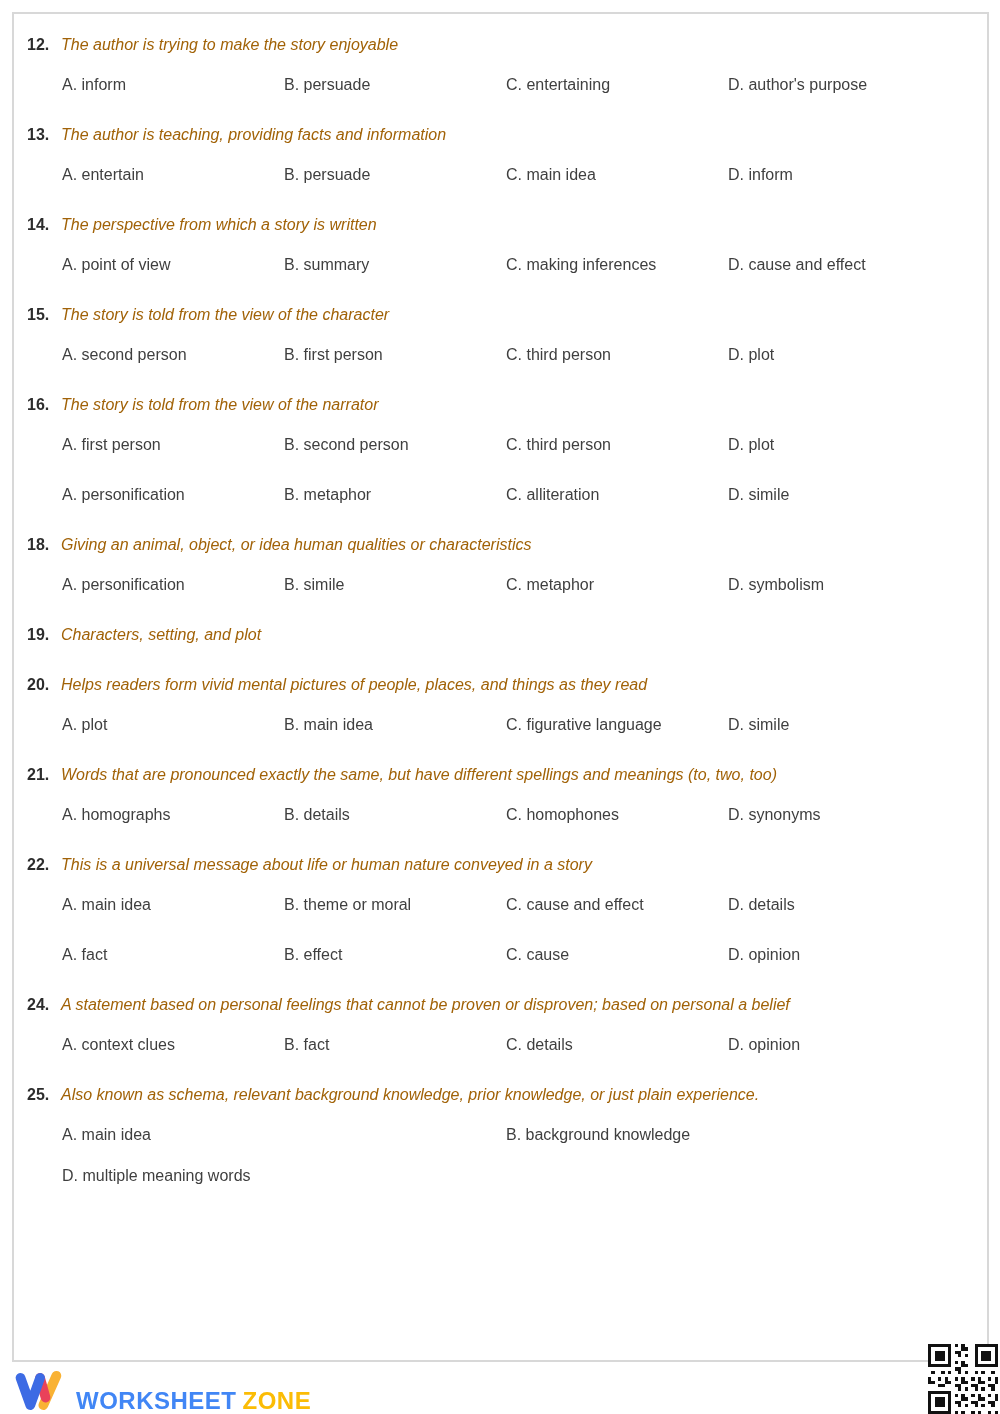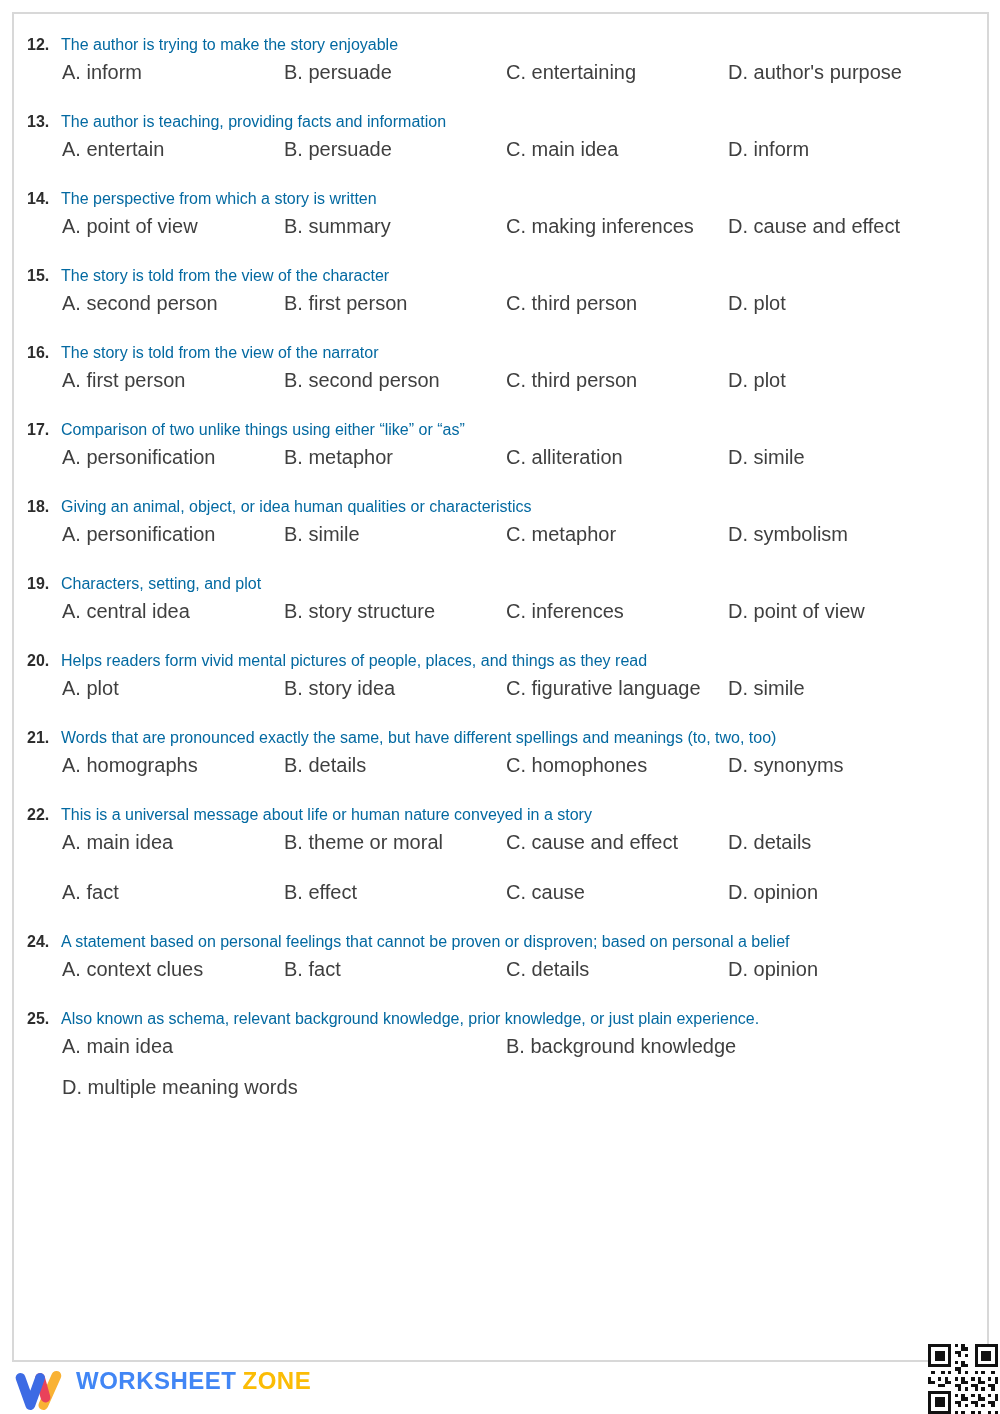--- a/index.html
+++ b/index.html
@@ -12,30 +12,30 @@
     position:absolute;left:12px;top:12px;width:977px;height:1350px;
     border:2px solid #d8d8d8;box-sizing:border-box;background:#ffffff;
   }
   .quiz{
     position:absolute;left:12px;top:12px;width:977px;box-sizing:border-box;
     padding:22px 18px 0 15px;color:#3a3a3a;
   }
   .question{margin-bottom:28px;}
   .q-line{display:flex;font-size:16px;line-height:22px;}
   .q-num{font-weight:bold;width:34px;flex:none;color:#2d2d2d;}
-  .q-text{color:#0369a1;}
+  .q-text{color:#a16207;font-style:italic;}
   .q-options{
-    margin-left:35px;margin-top:5px;
+    margin-left:35px;margin-top:18px;
     display:grid;grid-template-columns:222px 222px 222px 1fr;
-    font-size:20px;line-height:22px;row-gap:19px;color:#3f3f3f;
+    font-size:16px;line-height:22px;row-gap:19px;color:#3f3f3f;
   }
   .question.cols-2 .q-options{grid-template-columns:444px 1fr;}
   .footer-logo{
     position:absolute;left:14px;top:1367px;height:48px;
-    display:flex;align-items:flex-start;
+    display:flex;align-items:flex-end;
   }
   .logo-mark{width:50px;height:48px;flex:none;}
   .logo-text{font-weight:bold;font-size:24px;letter-spacing:0.5px;margin-left:12px;white-space:nowrap;}
   .logo-text .zone{margin-left:6px;}
   .scan-text{
     position:absolute;top:1378px;right:80px;
     font-size:27px;color:#212121;letter-spacing:0.3px;white-space:nowrap;margin-top:38px;
   }
   .qr{position:absolute;right:2px;top:1344px;width:70px;height:70px;background:#fff;}
   .qr svg{display:block;width:70px;height:70px;}
@@ -105,24 +105,20 @@
     </div>
     <div class="q-options">
         <span class="option">A. first person</span>
         <span class="option">B. second person</span>
         <span class="option">C. third person</span>
         <span class="option">D. plot</span>
       </div>
   </div>
 
   <div class="question">
-    <div class="q-line">
-      <span class="q-num">17.</span>
-      <span class="q-text">Comparison of two unlike things using either “like” or “as”</span>
-    </div>
     <div class="q-options">
         <span class="option">A. personification</span>
         <span class="option">B. metaphor</span>
         <span class="option">C. alliteration</span>
         <span class="option">D. simile</span>
       </div>
   </div>
 
   <div class="question">
     <div class="q-line">
@@ -135,36 +131,30 @@
         <span class="option">C. metaphor</span>
         <span class="option">D. symbolism</span>
       </div>
   </div>
 
   <div class="question">
     <div class="q-line">
       <span class="q-num">19.</span>
       <span class="q-text">Characters, setting, and plot</span>
     </div>
-    <div class="q-options">
-        <span class="option">A. central idea</span>
-        <span class="option">B. story structure</span>
-        <span class="option">C. inferences</span>
-        <span class="option">D. point of view</span>
-      </div>
   </div>
 
   <div class="question">
     <div class="q-line">
       <span class="q-num">20.</span>
       <span class="q-text">Helps readers form vivid mental pictures of people, places, and things as they read</span>
     </div>
     <div class="q-options">
         <span class="option">A. plot</span>
-        <span class="option">B. story idea</span>
+        <span class="option">B. main idea</span>
         <span class="option">C. figurative language</span>
         <span class="option">D. simile</span>
       </div>
   </div>
 
   <div class="question">
     <div class="q-line">
       <span class="q-num">21.</span>
       <span class="q-text">Words that are pronounced exactly the same, but have different spellings and meanings (to, two, too)</span>
     </div>

